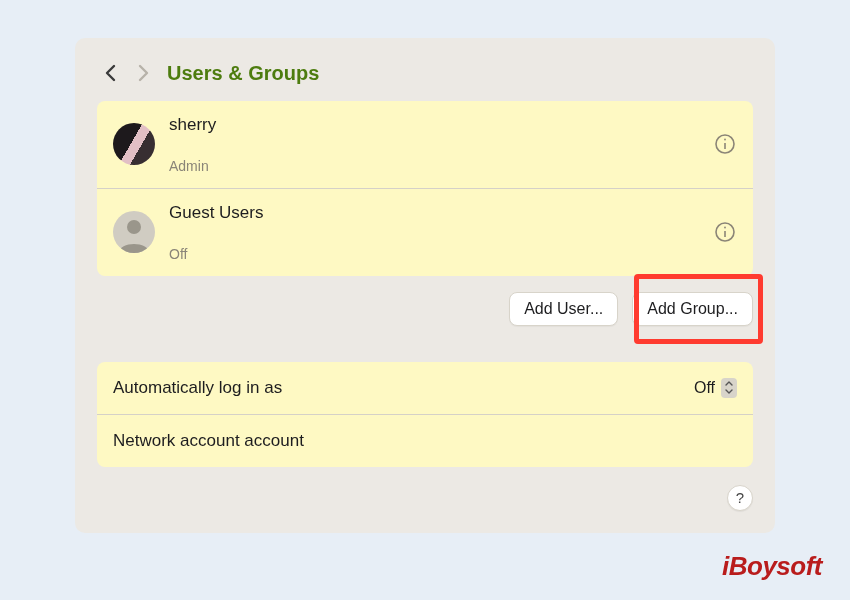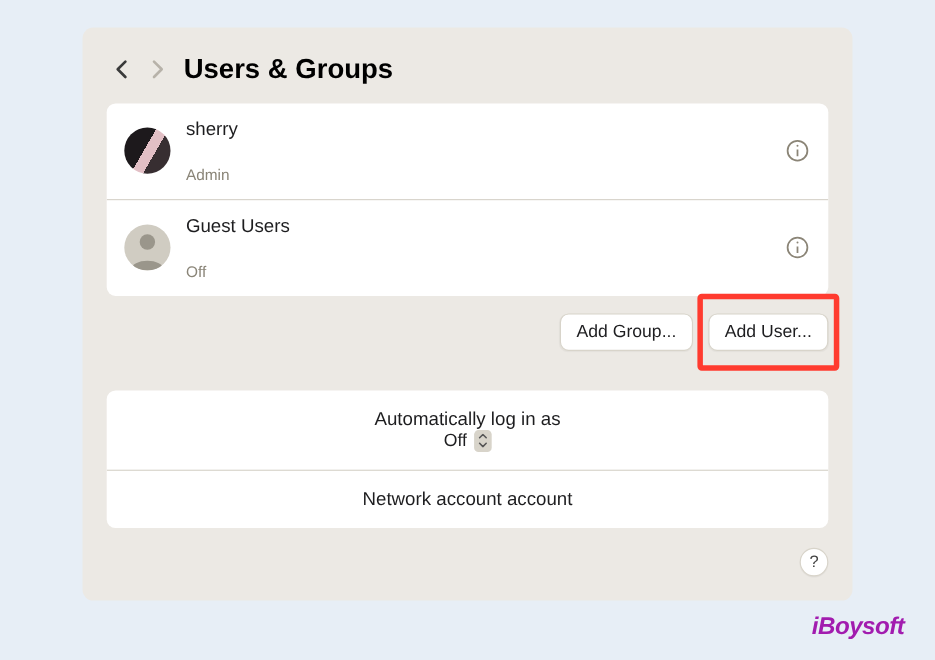--- a/index.html
+++ b/index.html
@@ -28,26 +28,26 @@
     }
     .nav-arrows {
       display: flex;
       gap: 12px;
       align-items: center;
     }
     .chev { width: 20px; height: 20px; display:flex; align-items:center; justify-content:center; cursor:pointer; }
     .chev svg { stroke: #3a3a3a; }
     .chev.disabled svg { stroke: #b7b2a9; }
     .title {
-      font-size: 25px;
+      font-size: 20px;
       font-weight: 700;
-      color: #000000;
+      color: #4d7c0f;
     }
     .card {
-      background: #ffffff;
+      background: #fef9c3;
       border-radius: 8px;
       overflow: hidden;
     }
     .user-row {
       display: flex;
       align-items: center;
       padding: 14px 16px;
       gap: 14px;
     }
     .user-row + .user-row { border-top: 1px solid #d5d1c8; }
@@ -81,23 +81,22 @@
       box-shadow: 0 1px 1px rgba(0,0,0,0.04);
     }
     .highlight-box {
       position:absolute;
       border: 5px solid #ff3b2f;
       border-radius:4px;
       pointer-events:none;
     }
     .settings-card { margin-top: 28px; }
     .setting-row {
-      display:flex; align-items:center; justify-content:space-between;
+      display:flex; justify-content:space-between;
       padding: 16px 16px;
-      flex-direction: column;
     }
     .setting-row + .setting-row { border-top: 1px solid #d5d1c8; }
     .setting-label { font-size:17px; color:#1d1d1f; }
     .popup-select {
       display:flex; align-items:center; gap:6px;
       font-size:16px; color:#1d1d1f;
     }
     .stepper-icon {
       width:16px;height:20px;border-radius:4px;background:#d8d4ca;
       display:flex;flex-direction:column;align-items:center;justify-content:center;
@@ -107,22 +106,22 @@
     .help-row { display:flex; justify-content:flex-end; padding-top:18px; }
     .help-btn {
       width:26px;height:26px;border-radius:50%;background:#ffffff;
       border:1px solid #d8d4ca;
       display:flex;align-items:center;justify-content:center;
       font-size:15px;color:#444;cursor:pointer;
       box-shadow: 0 1px 1px rgba(0,0,0,0.05);
     }
     .watermark {
       position:absolute; right:28px; bottom:18px;
-      font-size:22px; font-weight:800; font-style:italic;
-      color:#a21caf; letter-spacing:-0.5px;margin-top:39px;
+      font-size:26px; font-weight:800; font-style:italic;
+      color:#b91c1c; letter-spacing:-0.5px;margin-top:39px;
     }
   </style>
 </head>
 <body>
 
 <div class="panel">
 
   <div class="header-row">
     <div class="nav-arrows">
       <div class="chev">
@@ -169,22 +168,22 @@
         <svg width="22" height="22" viewBox="0 0 22 22" stroke-width="1.6">
             <circle cx="11" cy="11" r="9"></circle>
             <line x1="11" y1="10" x2="11" y2="16"></line>
             <circle cx="11" cy="6.5" r="0.9" fill="#8b8577" stroke="none"></circle>
           </svg>
       </div>
     </div>
   </div>
 
   <div class="btn-row">
+    <button class="mac-btn" id="add-user-btn">Add User...</button>
     <button class="mac-btn">Add Group...</button>
-    <button class="mac-btn" id="add-user-btn">Add User...</button>
     <div class="highlight-box" id="hl" style="left: 536.844px; top: -2px; width: 129.156px; height: 70px;"></div>
   </div>
 
   <div class="card settings-card">
     <div class="setting-row">
       <div class="setting-label">Automatically log in as</div>
       <div class="popup-select">
         <span>Off</span>
         <span class="stepper-icon">
           <svg width="10" height="6" viewBox="0 0 10 6">

